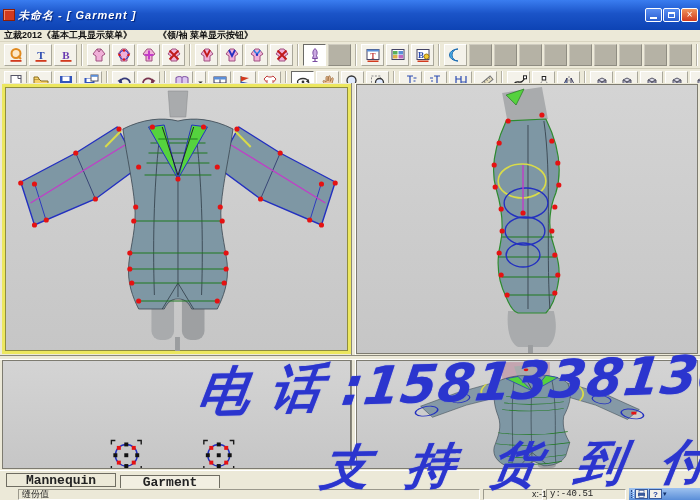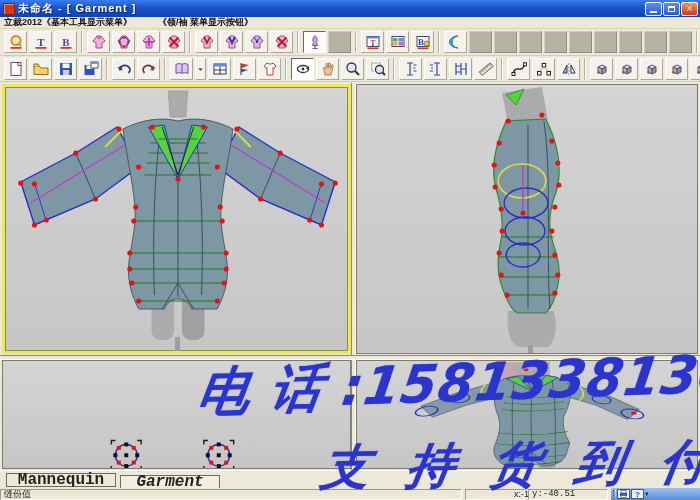--- a/index.html
+++ b/index.html
@@ -1,20 +1,20 @@
 <!DOCTYPE html>
 <html><head>
 <meta charset="utf-8">
 <style>
   * { margin:0; padding:0; box-sizing:border-box; }
   html,body { width:700px; height:500px; overflow:hidden; }
   body { font-family:"Liberation Sans", sans-serif; background:#ECE9D8; position:relative; }
 
   
-  .titlebar { height:17px; background:linear-gradient(#3a7df0,#1b54c8 45%,#0d43b4); display:flex; align-items:center; padding:0 2px; color:#fff; }
+  .titlebar { height:30px; background:linear-gradient(#3a7df0,#1b54c8 45%,#0d43b4); display:flex; align-items:center; padding:0 2px; color:#fff;font-style:italic; }
   .title-icon { width:12px; height:12px; background:#d23a1e; border:1px solid #8a1e08; margin:0 3px 0 1px; flex:none;
                 box-shadow:inset 1px 1px 0 #f08a6a; }
   .title-text { font-size:11px; font-weight:bold; letter-spacing:1px; text-shadow:1px 1px 1px #00237a; white-space:nowrap; }
   .win-controls { margin-left:auto; display:flex; gap:1px; }
   .win-btn { width:17px; height:14px; border:1px solid #fff; border-radius:2px; font-size:10px; line-height:11px; text-align:center;
              color:#fff; background:linear-gradient(#5a8ef2,#2a5ed0); cursor:default; }
   .win-btn.close { background:linear-gradient(#f0935a,#d23a1e); }
   .min-glyph { display:block; width:7px; height:2px; background:#fff; margin:8px auto 0; }
   .restore-glyph { display:block; width:7px; height:6px; border:1px solid #fff; border-top-width:2px; margin:3px auto 0; }
 
@@ -49,29 +49,29 @@
 
   
   .wm { position:absolute; color:#2b35ce; font-style:italic; font-weight:bold; pointer-events:none; z-index:50;
         font-family:"DejaVu Sans", sans-serif; text-shadow:0 0 1px #4c56e0; white-space:nowrap; }
   #wm1 { left:198px; top:348px; font-size:52px; transform:rotate(-2deg) skewX(-10deg); letter-spacing:1px; }
   #wm2 { left:322px; top:432px; font-size:48px; transform:rotate(-1deg) skewX(-10deg); letter-spacing:10px; }
 
   
   .tabbar { position:absolute; left:0; top:470px; width:700px; height:18px; background:#ECE9D8; border-top:1px solid #fff; }
   .tab { position:absolute; top:2px; height:14px; border:1px solid #6f6d62; background:#ECE9D8; font-family:"Liberation Mono", monospace;
-         font-size:16px; font-weight:bold; color:#222; text-align:center; line-height:13px; cursor:default; }
+         font-size:13px; font-weight:bold; color:#222; text-align:center; line-height:13px; cursor:default; }
   #tab-mannequin { left:6px;  width:110px; }
-  #tab-garment   { left:120px; width:100px; top:4px; background:#F2EFE2;font-style:italic; }
+  #tab-garment   { left:120px; width:100px; top:4px; background:#F2EFE2; }
   #tab-pattern   { left:224px; width:100px; }
 
   
   .statusbar { position:absolute; left:0; top:488px; width:700px; height:12px; background:#ECE9D8; display:flex; align-items:center; font-size:9px; color:#222; }
   .spanel { border:1px solid; border-color:#9b998c #fff #fff #9b998c; height:11px; line-height:9px; padding:0 3px; background:#ECE9D8; white-space:nowrap; }
-  #status-msg { width:462px; margin-left:0; }
+  #status-msg { width:462px; margin-left:18px; }
   #status-x { width:60px; margin-left:3px;padding-left:48px; }
   #status-y { width:80px; margin-left:3px;font-family:Liberation Mono, monospace; }
   .mini-toolbar { margin-left:3px; height:12px; flex:1; background:linear-gradient(#9ec2f0,#5a8ed8); display:flex; align-items:center; gap:1px; padding:0 2px; }
   .grip { width:3px; height:8px; border-left:1px dotted #2a4a8a; border-right:1px dotted #dfeaff; }
   .mini-btn { width:13px; height:10px; background:#f4f2ea; border:1px solid #3a5a9a; font-size:8px; font-weight:bold; line-height:9px; text-align:center; color:#1a3a9a; }
   .mini-caret { color:#10306a; font-size:7px; line-height:10px; }
 </style>
 </head>
 <body>
 

